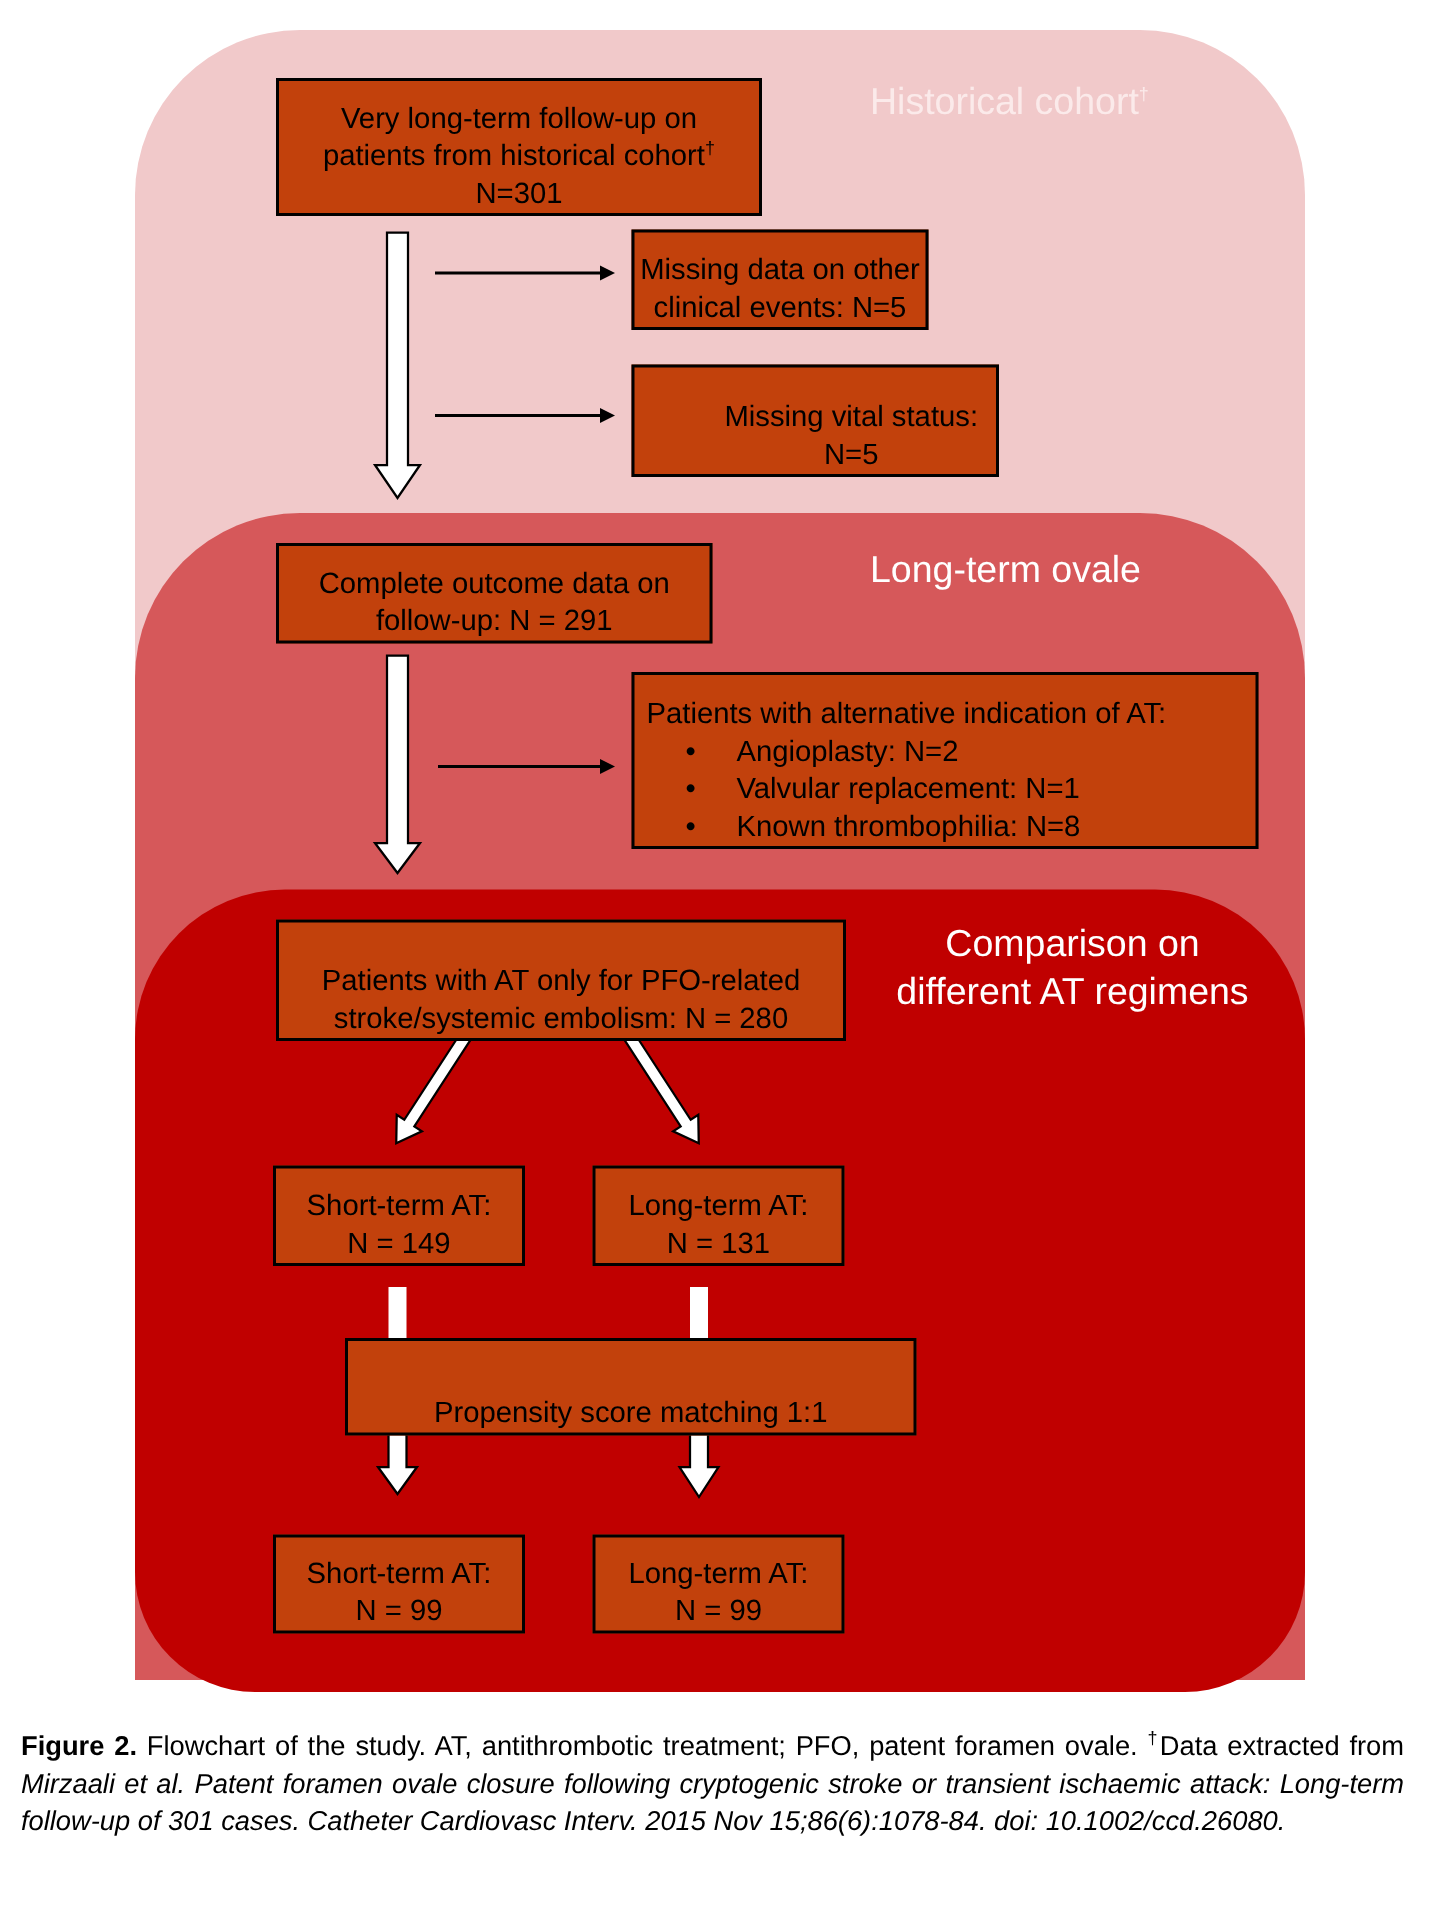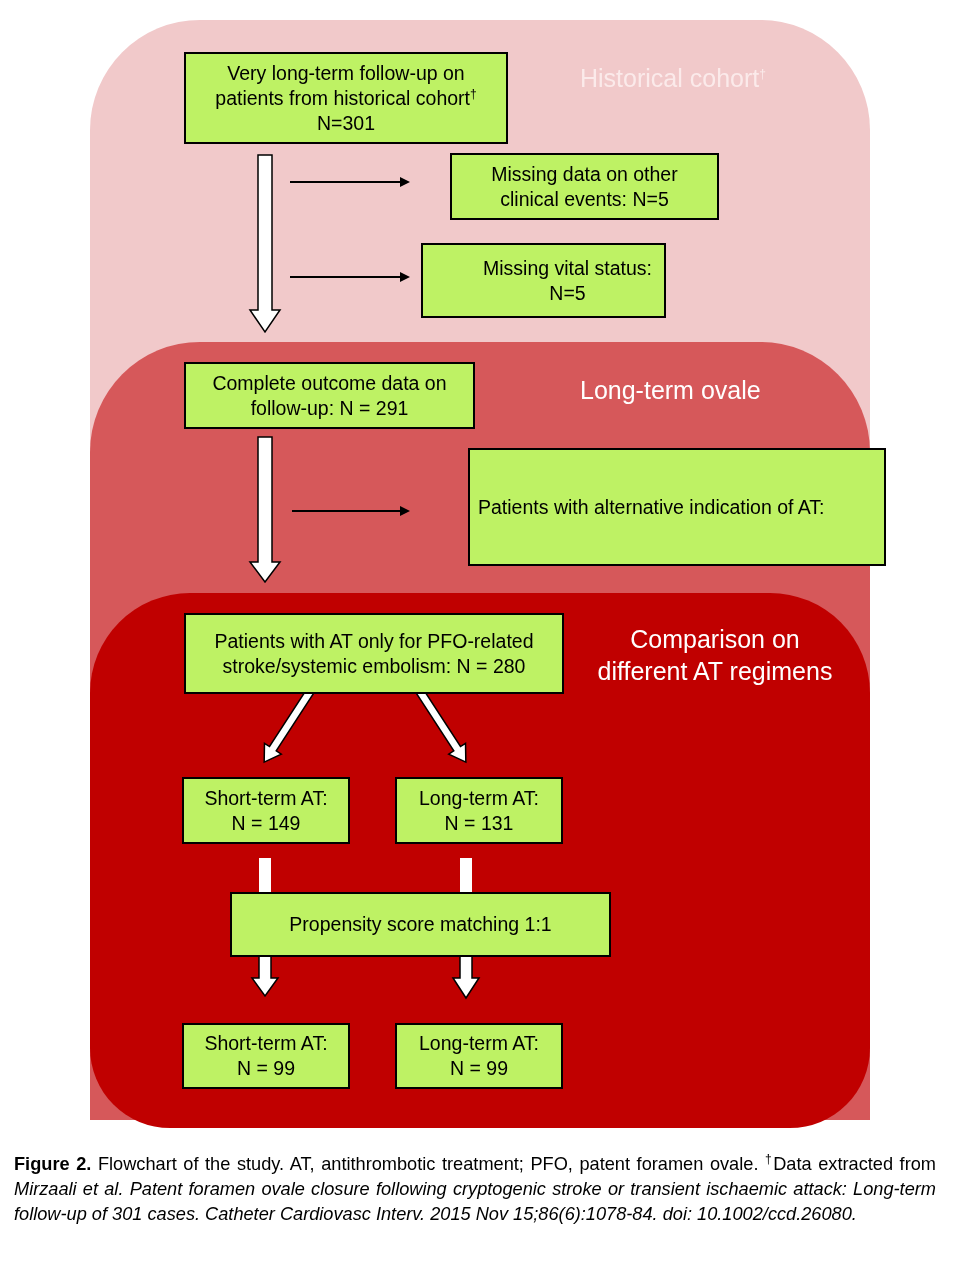--- a/index.html
+++ b/index.html
@@ -1,25 +1,25 @@
 <!DOCTYPE html>
 <html><head>
 <meta charset="utf-8">
 <style>
   html,body{margin:0;padding:0;background:#fff;}
   body{width:960px;height:1280px;position:relative;overflow:hidden;font-family:"Liberation Sans",sans-serif;}
   .region{position:absolute;}
   #reg-hist{left:90px;top:20px;width:780px;height:1100px;background:#f1c9ca;border-radius:110px;}
   #reg-long{left:90px;top:342px;width:780px;height:778px;background:#d6585a;border-radius:110px 110px 0 0;}
   #reg-comp{left:90px;top:593px;width:780px;height:535px;background:#c00000;border-radius:100px 100px 80px 80px;}
-  .rlabel{position:absolute;color:#fff;font-size:25px;text-align:center;line-height:32px;margin-top:10px;}
+  .rlabel{position:absolute;color:#fff;font-size:25px;text-align:center;line-height:32px;}
   #hist-label{left:580px;top:52px;color:#fbeaea;}
   #long-label{left:580px;top:364px;}
   #comp-label{left:580px;top:613px;width:270px;}
-  .box{position:absolute;background:#bef264;border:2.5px solid #000;box-sizing:border-box;display:flex;flex-direction:column;justify-content:center;align-items:center;text-align:center;font-size:19.5px;line-height:25px;color:#000;}
+  .box{position:absolute;background:#c2410c;border:2.5px solid #000;box-sizing:border-box;display:flex;flex-direction:column;justify-content:flex-end;align-items:center;text-align:center;font-size:19.5px;line-height:25px;color:#000;}
   .box.left{align-items:flex-start;text-align:left;padding-left:8px;}
   .sup{font-size:12px;vertical-align:super;line-height:0;}
   ul.bul{margin:0;padding:0;list-style:none;}
   ul.bul li{padding-left:60px;position:relative;}
   ul.bul li::before{content:"•";position:absolute;left:26px;}
   svg.arrows{position:absolute;left:0;top:0;width:960px;height:1280px;}
   #caption{position:absolute;left:14px;top:1152px;width:922px;font-size:18.2px;line-height:25px;text-align:justify;color:#000;}
   #caption i{font-style:italic;}
 </style>
 </head>
@@ -61,37 +61,42 @@
   <path d="M259,955 L271,955 L271,978 L278,978 L265,996 L252,978 L259,978 Z" fill="#fff" stroke="#000" stroke-width="1.5"></path>
   <path d="M460,955 L472,955 L472,978 L479,978 L466,998 L453,978 L460,978 Z" fill="#fff" stroke="#000" stroke-width="1.5"></path>
 </svg>
 
 <div class="box" style="left:184px;top:52px;width:324px;height:92px;">
   <div>Very long-term follow-up on</div>
   <div><span>patients from historical cohort</span><span class="sup">†</span></div>
   <div>N=301</div>
 </div>
 
-<div class="box" style="left:421px;top:153px;width:269px;height:67px;margin-left:29px;">
+<div class="box" style="left:421px;top:153px;width:198px;height:67px;">
   <div>Missing data on other</div>
   <div>clinical events: N=5</div>
 </div>
 
 <div class="box" style="left:421px;top:243px;width:245px;height:75px;padding-left:48px;">
   <div>Missing vital status:</div>
   <div>N=5</div>
 </div>
 
 <div class="box" style="left:184px;top:362px;width:291px;height:67px;">
   <div>Complete outcome data on</div>
   <div>follow-up: N = 291</div>
 </div>
 
-<div class="box left" style="left:421px;top:448px;width:418px;height:118px;margin-left:47px;">
+<div class="box left" style="left:421px;top:448px;width:418px;height:118px;">
   <div>Patients with alternative indication of AT:</div>
+  <ul class="bul">
+    <li>Angioplasty: N=2</li>
+    <li>Valvular replacement: N=1</li>
+    <li>Known thrombophilia: N=8</li>
+  </ul>
 </div>
 
 <div class="box" style="left:184px;top:613px;width:380px;height:81px;">
   <div>Patients with AT only for PFO-related</div>
   <div>stroke/systemic embolism: N = 280</div>
 </div>
 
 <div class="box" style="left:182px;top:777px;width:168px;height:67px;">
   <div>Short-term AT:</div>
   <div>N = 149</div>

